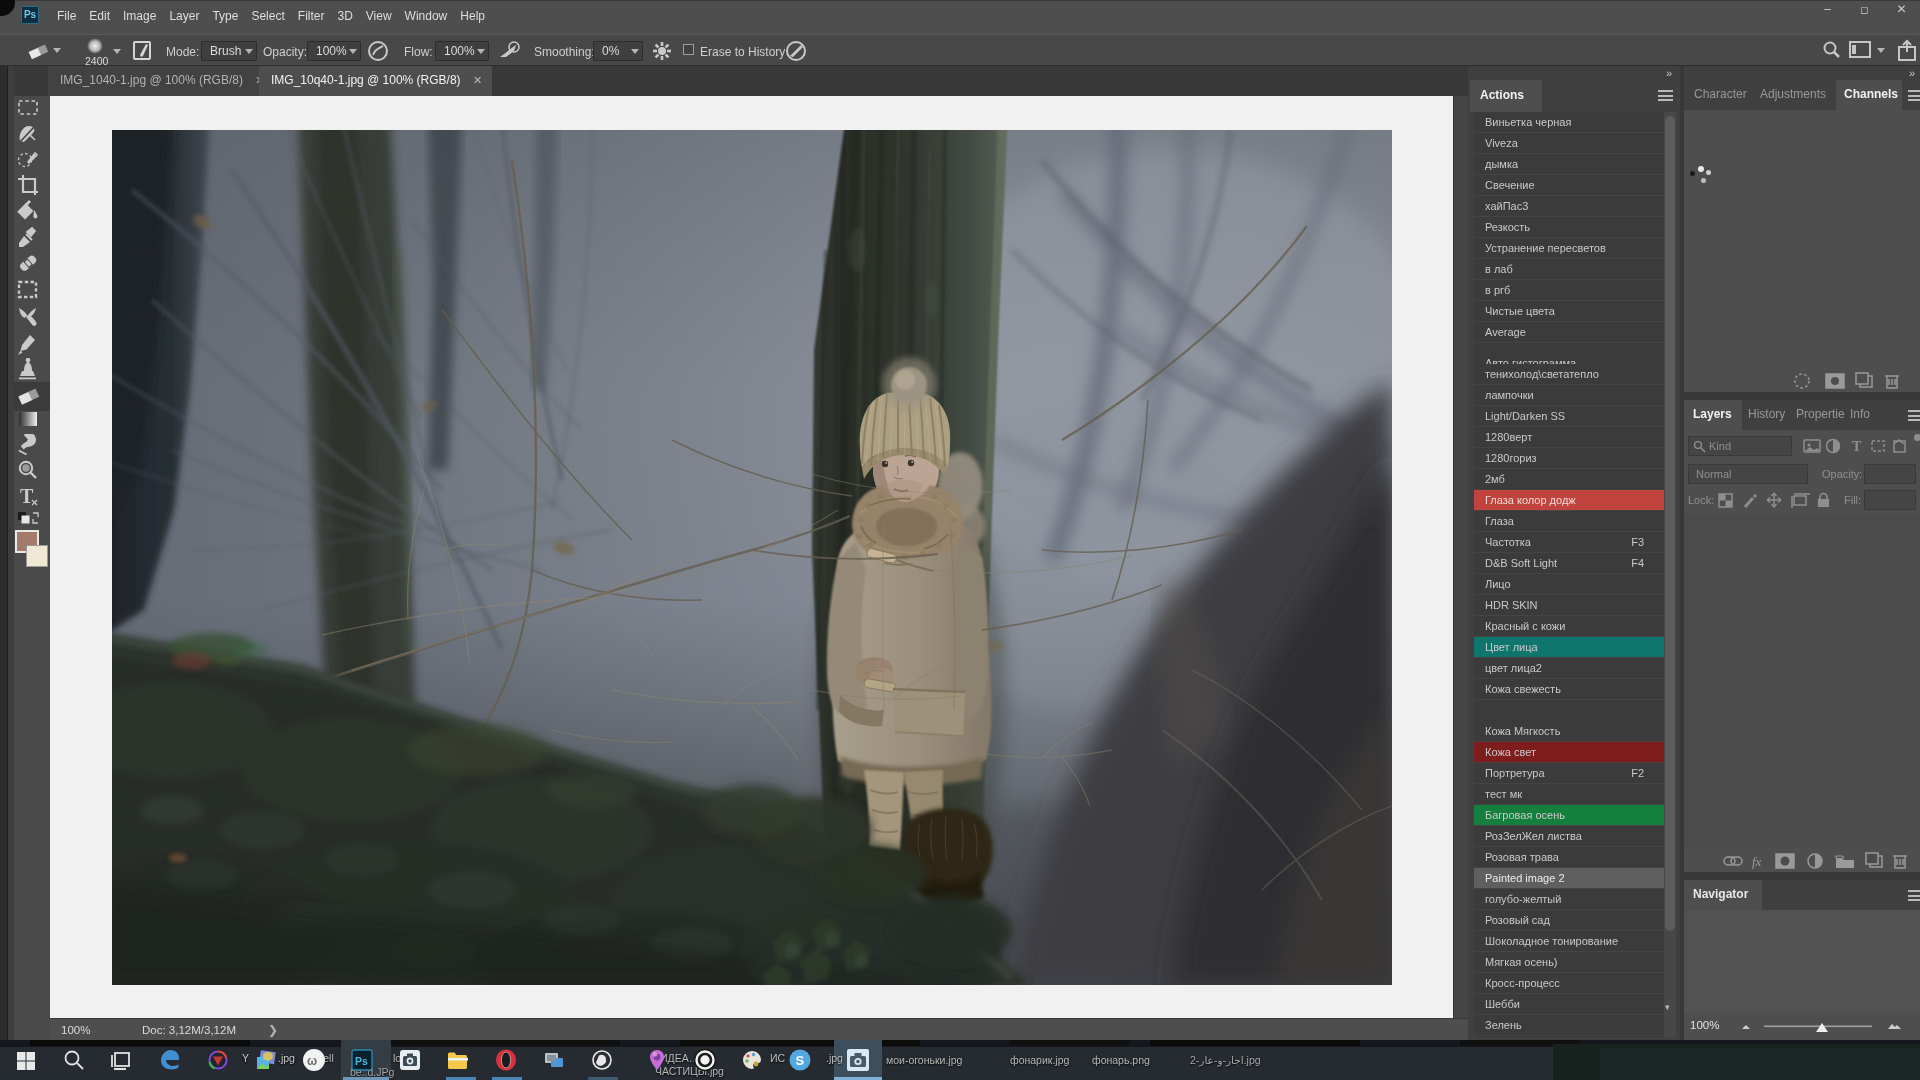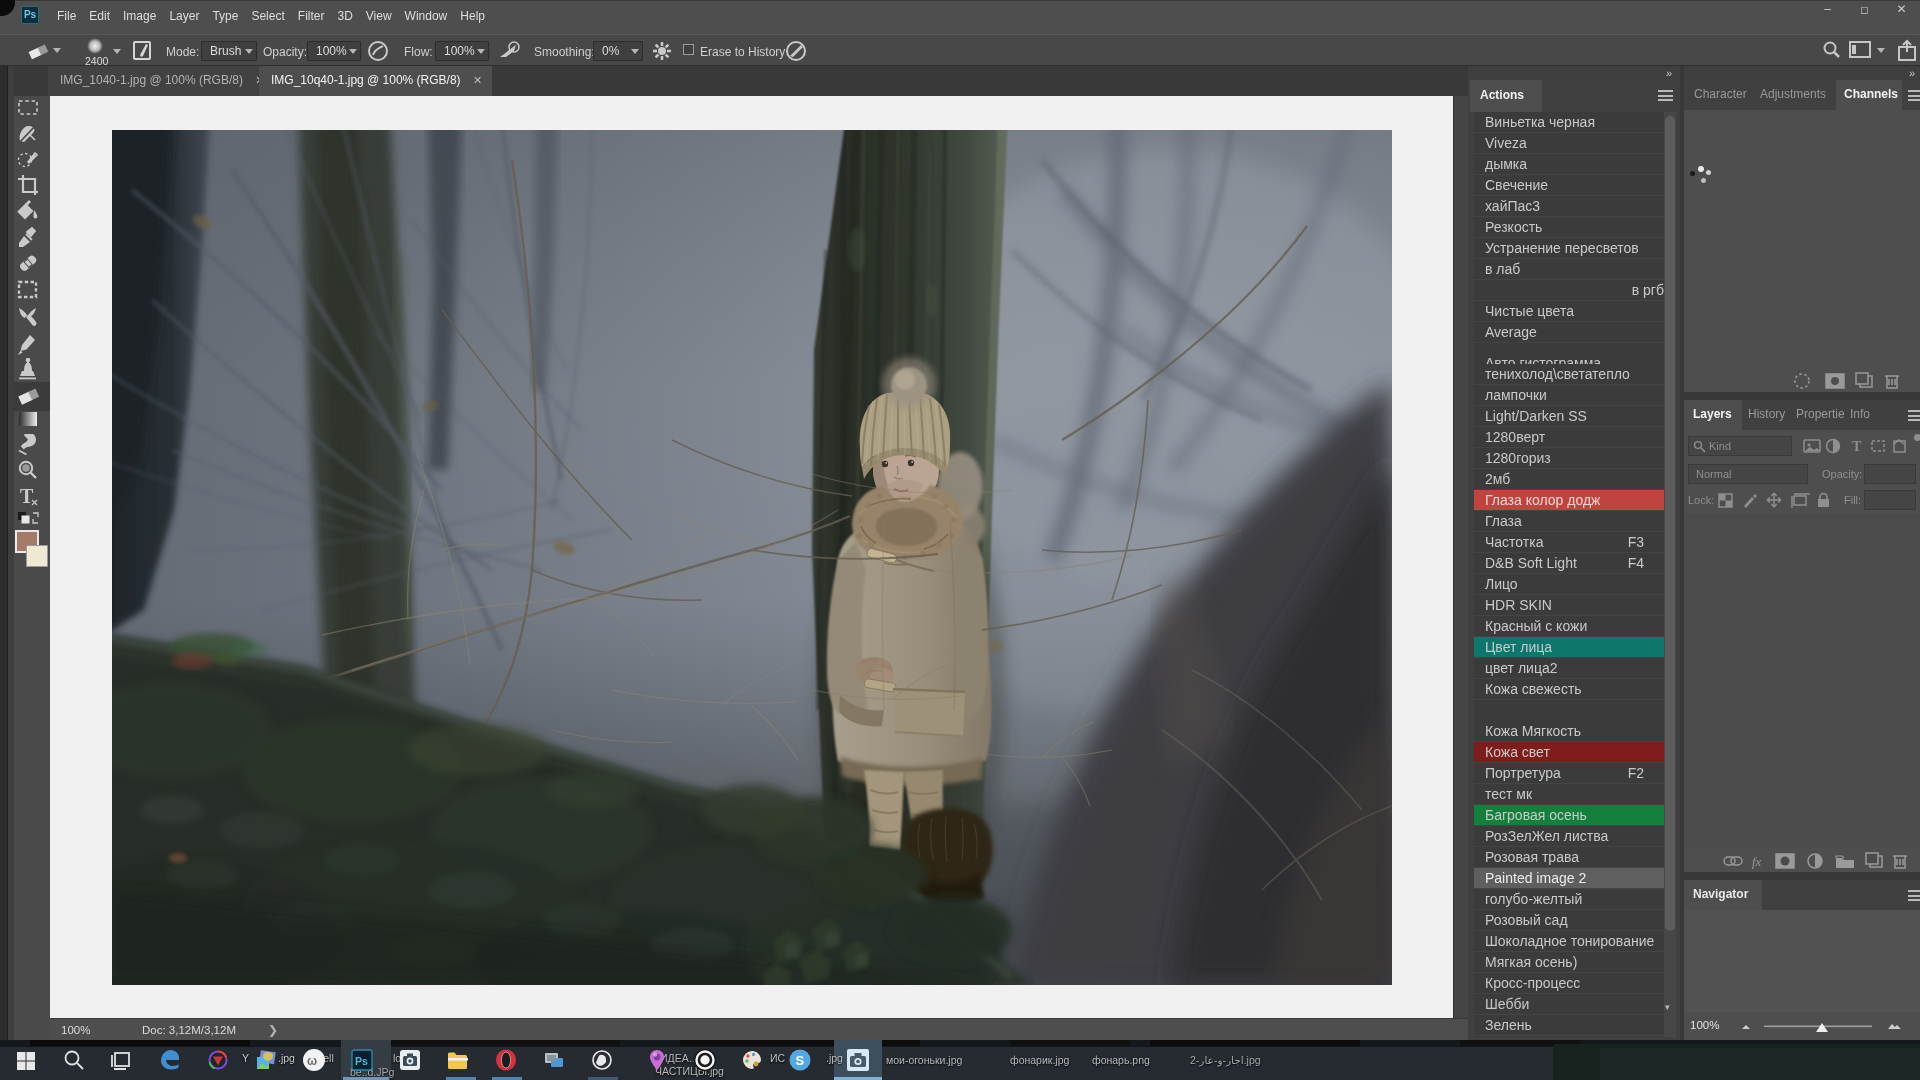--- a/index.html
+++ b/index.html
@@ -29,21 +29,21 @@
   #toolcol { left:0; top:96px; width:50px; height:944px; background:#4a4a4a; }
   #canvas { left:50px; top:96px; width:1403px; height:922px; background:#f1f1f1; }
   #vscroll { left:1453px; top:96px; width:15px; height:922px; background:#454545; border-left:1px solid #333;}
   #statusbar { left:50px; top:1018px; width:1418px; height:22px; background:#4e4e4e; color:#dadada; font-size:11.5px;
      border-top:1px solid #3a3a3a;}
   #rpanels { left:1468px; top:66px; width:452px; height:974px; background:#3f3f3f; }
   .hamb { position:absolute; width:15px; height:11px; border-top:2px solid #b9b9b9; border-bottom:2px solid #b9b9b9; }
   .hamb:before { content:""; position:absolute; left:0; top:2.5px; width:15px; height:2px; background:#b9b9b9; }
   #actions-list { position:absolute; left:6px; top:32px; width:190px; height:925px; background:#3b3b3b; overflow:hidden;}
   .arow { position:absolute; left:0; width:190px; height:21px; border-bottom:1px solid #444444;
-     font-size:14px; line-height:20px; padding-left:11px; white-space:nowrap;}
+     font-size:11px; line-height:20px; padding-left:11px; white-space:nowrap;}
   .arow .fk { position:absolute; right:20px; top:0; }
   .ptab { position:absolute; font-size:12px; }
   .icon { position:absolute; }
   #taskbar { left:0; top:1040px; width:1920px; height:40px; background:#252b31; }
   .tblabel { position:absolute; color:#b0b0b0; font-size:10.5px; text-shadow:0 1px 2px #000; }
 </style>
 </head>
 <body>
 <div id="screen">
 
@@ -593,21 +593,21 @@
       <div class="hamb" style="left:190px;top:10px;"></div>
       <div id="actions-list">
       <div class="arow" style="top:0px;background:#3b3b3b;color:#c9c9c9;">Виньетка черная</div>
       <div class="arow" style="top:21px;background:#3b3b3b;color:#c9c9c9;">Viveza</div>
       <div class="arow" style="top:42px;background:#3b3b3b;color:#c9c9c9;">дымка</div>
       <div class="arow" style="top:63px;background:#3b3b3b;color:#c9c9c9;">Свечение</div>
       <div class="arow" style="top:84px;background:#3b3b3b;color:#c9c9c9;">хайПас3</div>
       <div class="arow" style="top:105px;background:#3b3b3b;color:#c9c9c9;">Резкость</div>
       <div class="arow" style="top:126px;background:#3b3b3b;color:#c9c9c9;">Устранение пересветов</div>
       <div class="arow" style="top:147px;background:#3b3b3b;color:#c9c9c9;">в лаб</div>
-      <div class="arow" style="top:168px;background:#3b3b3b;color:#c9c9c9;text-align:right;">в ргб</div>
+      <div class="arow" style="top:168px;background:#3b3b3b;color:#c9c9c9;">в ргб</div>
       <div class="arow" style="top:189px;background:#3b3b3b;color:#c9c9c9;">Чистые цвета</div>
       <div class="arow" style="top:210px;background:#3b3b3b;color:#c9c9c9;">Average</div>
       <div class="arow" style="top:241px;background:#3b3b3b;color:#c9c9c9;">Авто гистограмма</div>
       <div class="arow" style="top:252px;background:#3b3b3b;color:#c9c9c9;">тенихолод\светатепло</div>
       <div class="arow" style="top:273px;background:#3b3b3b;color:#c9c9c9;">лампочки</div>
       <div class="arow" style="top:294px;background:#3b3b3b;color:#c9c9c9;">Light/Darken SS</div>
       <div class="arow" style="top:315px;background:#3b3b3b;color:#c9c9c9;">1280верт</div>
       <div class="arow" style="top:336px;background:#3b3b3b;color:#c9c9c9;">1280гориз</div>
       <div class="arow" style="top:357px;background:#3b3b3b;color:#c9c9c9;">2мб</div>
       <div class="arow" style="top:378px;background:#c0443d;color:#f2d9d5;">Глаза колор додж</div>

